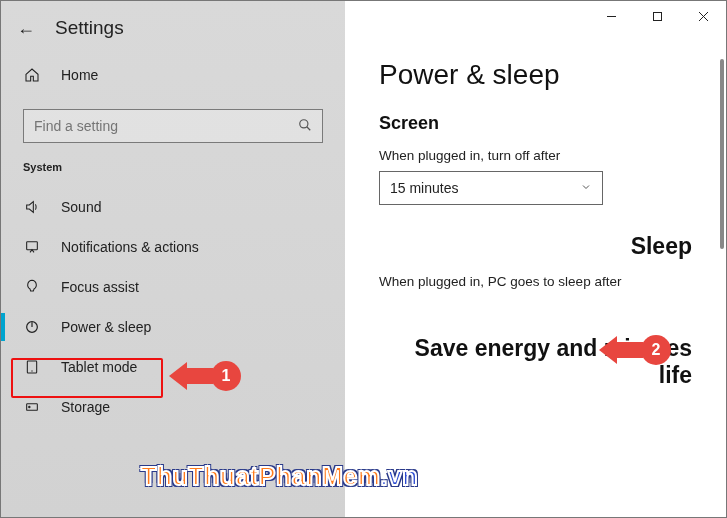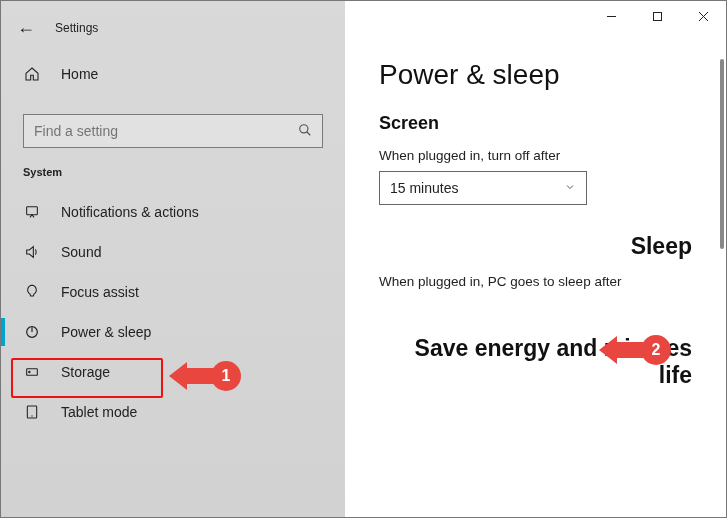--- a/index.html
+++ b/index.html
@@ -8,26 +8,26 @@
     width: 727px; height: 518px; display: flex; position: relative;
     background: #fff; border: 1px solid #777;
   }
   .sidebar {
     width: 344px; height: 100%; background: #d7d7d7;
     background: linear-gradient(180deg, #d9d9d9 0%, #d2d2d2 100%);
     padding-top: 10px; position: relative;
   }
   .title-row { display: flex; align-items: center; padding: 6px 16px 18px 16px; }
   .back-arrow { font-size: 18px; color: #222; margin-right: 20px; cursor: default; }
-  .title-text { font-size: 12px; color: #222; }
+  .title-text { font-size: 19px; color: #222; }
   .home-row { display: flex; align-items: center; padding: 10px 22px; }
   .home-row .icon { width: 18px; display: inline-flex; justify-content: center; margin-right: 20px; }
   .home-row .label { font-size: 14px; color: #222; }
   .search-box {
-    margin: 22px 22px 18px 22px; height: 34px; border: 1px solid #7a7a7a;
+    margin: 16px 22px 18px 22px; height: 34px; border: 1px solid #7a7a7a;
     display: flex; align-items: center; padding: 0 10px;
     background: rgba(255,255,255,0.25);
   }
   .search-box input {
     flex: 1; border: none; background: transparent; outline: none;
     font-size: 14px; color: #666;
   }
   .search-box .sicon { color: #555; font-size: 14px; }
   .group-header { padding: 0 22px 14px 22px; font-size: 11px; font-weight: 600; color: #222; }
   .nav-item {
@@ -53,21 +53,21 @@
   }
   .win-controls .wc {
     width: 46px; height: 30px; display: flex; align-items: center; justify-content: center;
     font-size: 12px; color: #222;
   }
   .page-title { font-size: 28px; font-weight: 400; color: #111; margin-bottom: 22px; }
   .section-title { font-size: 18px; font-weight: 700; color: #111; margin: 10px 0 14px 0; }
   .section-title.small { font-size: 23px; margin-top: 28px; text-align: right; }
   .field-label { font-size: 13.5px; color: #222; margin-bottom: 8px; }
   .dropdown {
-    width: 208px; height: 34px; border: 1.5px solid #666; display: flex;
+    width: 224px; height: 34px; border: 1.5px solid #666; display: flex;
     align-items: center; justify-content: space-between; padding: 0 10px;
     font-size: 14px; color: #222; margin-bottom: 20px; gap: 16px;
   }
   .dropdown .chev { color: #555; }
   .desc { font-size: 13px; color: #666; line-height: 1.4; }
   .scrollbar {
     position: absolute; right: 2px; top: 58px; width: 4px; height: 190px;
     background: #888; border-radius: 2px;
   }
   
@@ -129,35 +129,35 @@
             <line x1="15" y1="15" x2="21" y2="21"></line>
           </svg>
       </span>
     </div>
 
     <div class="group-header">System</div>
 
     <div class="nav-item">
       <span class="icon">
         <svg width="16" height="16" viewBox="0 0 24 24" fill="none" stroke="#222" stroke-width="1.6">
+            <path d="M4 9v6h4l6 5V4L8 9H4z"></path>
+            <path d="M17 8c1.5 1.5 1.5 6.5 0 8"></path>
+          </svg>
+      </span>
+      <span>Sound</span>
+    </div>
+
+    <div class="nav-item">
+      <span class="icon">
+        <svg width="16" height="16" viewBox="0 0 24 24" fill="none" stroke="#222" stroke-width="1.6">
             <rect x="4" y="4" width="16" height="12" rx="1"></rect>
             <path d="M9 20l3-4 3 4"></path>
           </svg>
       </span>
       <span>Notifications &amp; actions</span>
-    </div>
-
-    <div class="nav-item">
-      <span class="icon">
-        <svg width="16" height="16" viewBox="0 0 24 24" fill="none" stroke="#222" stroke-width="1.6">
-            <path d="M4 9v6h4l6 5V4L8 9H4z"></path>
-            <path d="M17 8c1.5 1.5 1.5 6.5 0 8"></path>
-          </svg>
-      </span>
-      <span>Sound</span>
     </div>
 
     <div class="nav-item">
       <span class="icon">
         <svg width="16" height="16" viewBox="0 0 24 24" fill="none" stroke="#222" stroke-width="1.6">
             <path d="M12 2a7 7 0 0 1 3 13c0 1-1 2-1 3h-4c0-1-1-2-1-3a7 7 0 0 1 3-13z"></path>
           </svg>
       </span>
       <span>Focus assist</span>
     </div>
@@ -168,35 +168,35 @@
             <circle cx="12" cy="12" r="8"></circle>
             <line x1="12" y1="5" x2="12" y2="12"></line>
           </svg>
       </span>
       <span>Power &amp; sleep</span>
     </div>
 
     <div class="nav-item">
       <span class="icon">
         <svg width="16" height="16" viewBox="0 0 24 24" fill="none" stroke="#222" stroke-width="1.6">
+            <rect x="5" y="3" width="14" height="18" rx="1"></rect>
+            <line x1="11" y1="18" x2="13" y2="18"></line>
+          </svg>
+      </span>
+      <span>Tablet mode</span>
+    </div>
+
+    <div class="nav-item">
+      <span class="icon">
+        <svg width="16" height="16" viewBox="0 0 24 24" fill="none" stroke="#222" stroke-width="1.6">
             <rect x="4" y="7" width="16" height="10" rx="1"></rect>
             <circle cx="8" cy="12" r="1"></circle>
           </svg>
       </span>
       <span>Storage</span>
-    </div>
-
-    <div class="nav-item">
-      <span class="icon">
-        <svg width="16" height="16" viewBox="0 0 24 24" fill="none" stroke="#222" stroke-width="1.6">
-            <rect x="5" y="3" width="14" height="18" rx="1"></rect>
-            <line x1="11" y1="18" x2="13" y2="18"></line>
-          </svg>
-      </span>
-      <span>Tablet mode</span>
     </div>
 
     <div class="highlight-box" style="left:10px; top:357px; width:152px; height:40px;"></div>
 
     <div class="callout" style="left:168px; top:360px;">
       <div class="arrow-shape"></div>
       <div class="bubble">1</div>
     </div>
   </div>
 
@@ -239,13 +239,16 @@
     <div class="section-title small" style="margin-top:46px;">Save energy and minutes life</div>
 
     <div class="scrollbar"></div>
   </div>
 
   <div class="callout" style="left:598px; top:334px;">
     <div class="arrow-shape"></div>
     <div class="bubble">2</div>
   </div>
 
+  <div class="watermark">
+    <span>ThuThuatPhanMem</span><span class="blue">.vn</span>
+  </div>
 </div>
 
 </body></html>

